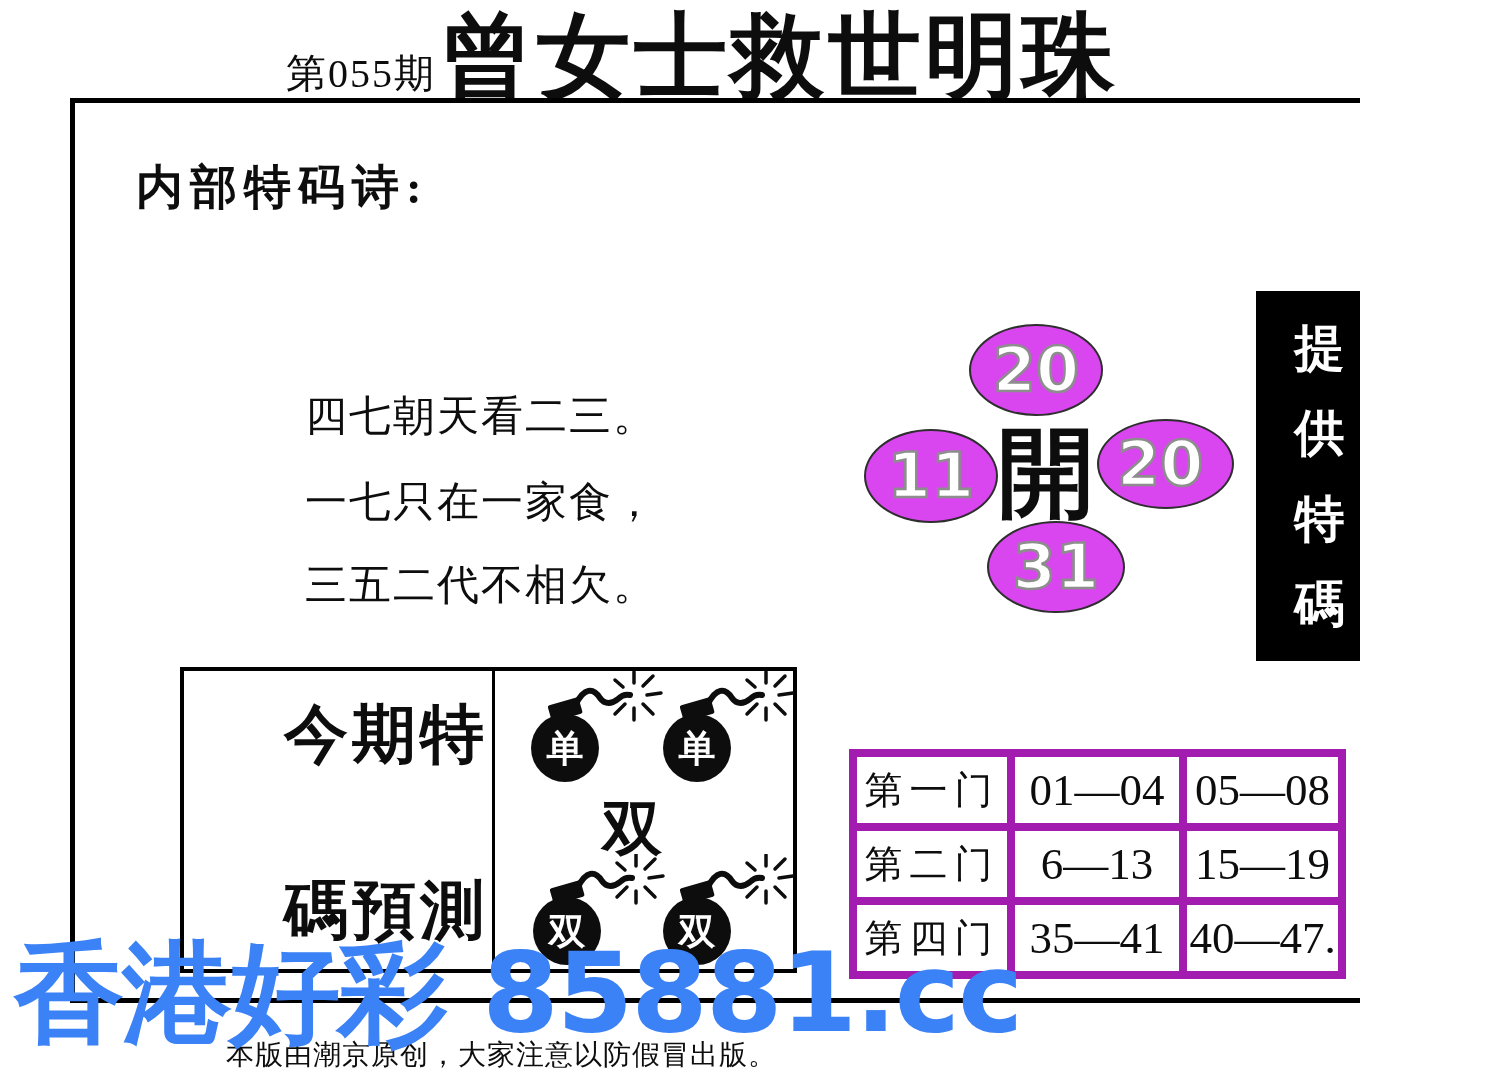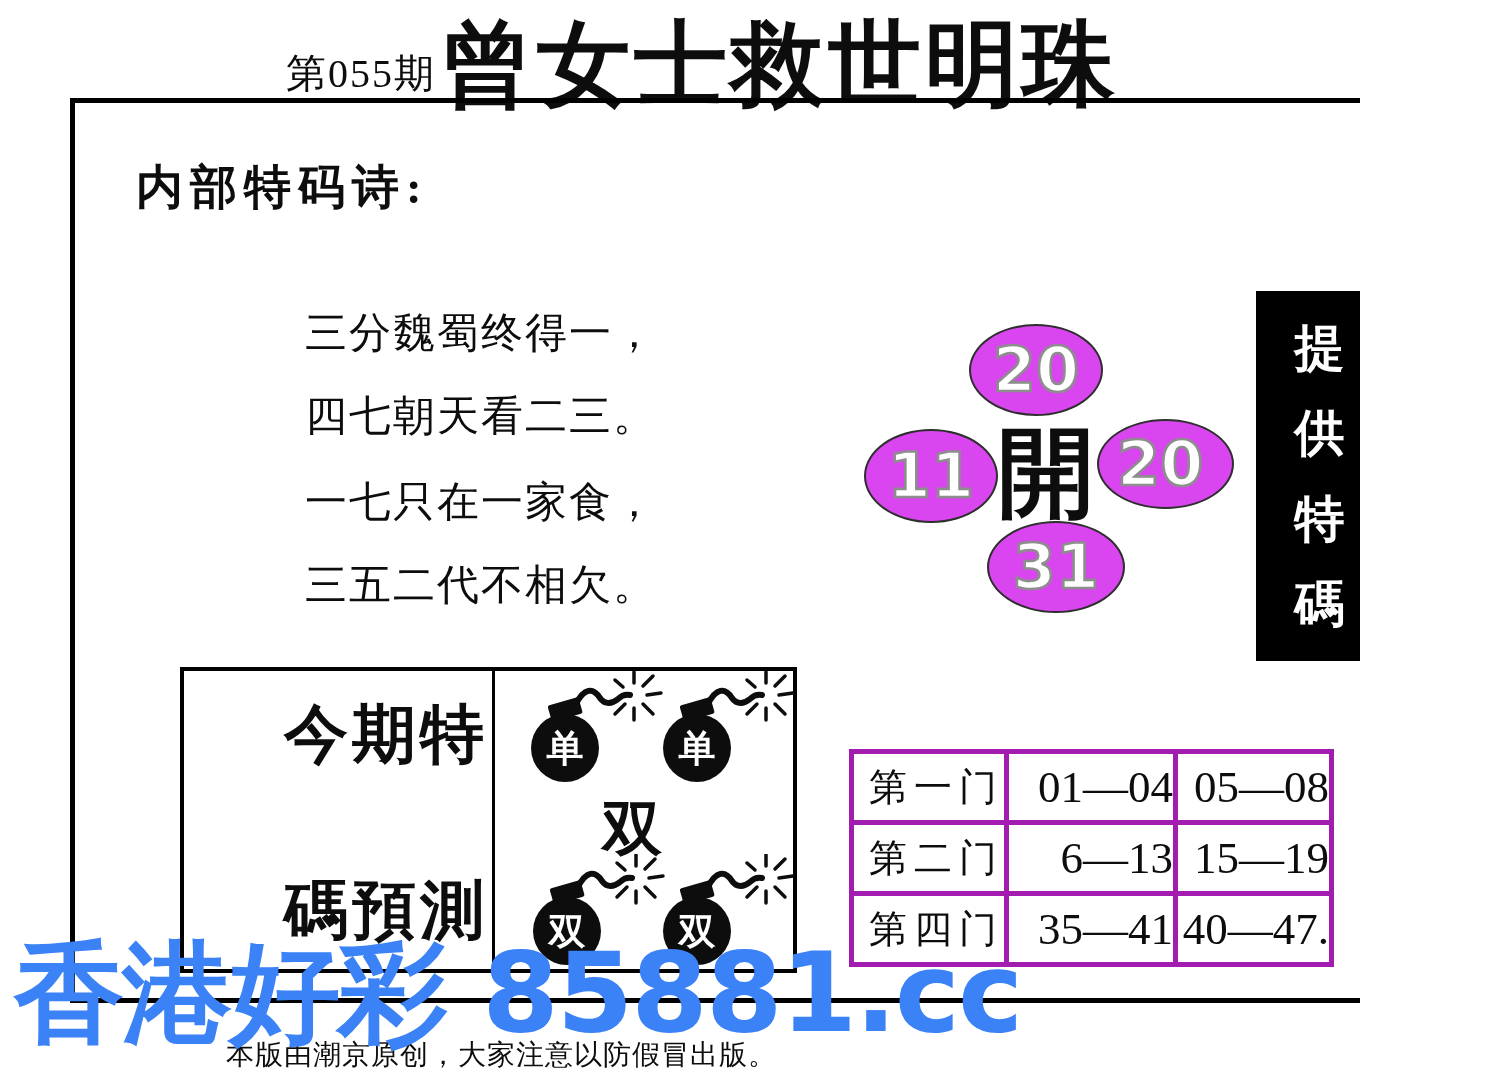--- a/index.html
+++ b/index.html
@@ -6,21 +6,21 @@
   .page{
     position:relative;width:1360px;height:1076px;background:#fff;overflow:hidden;
     font-family:"Liberation Serif","DejaVu Serif",serif;color:#0d0d0d;
   }
   
   .issue{
     position:absolute;left:286px;top:46px;font-size:40px;letter-spacing:2px;
     font-family:"Liberation Serif","DejaVu Serif",serif;
   }
   .title{
-    position:absolute;left:440px;top:16px;font-size:93px;font-weight:700;
+    position:absolute;left:440px;top:8px;font-size:93px;font-weight:700;
     letter-spacing:4px;line-height:1.05;white-space:nowrap;
   }
   
   .main-box{
     position:absolute;left:70px;top:98px;width:1333px;height:905px;
     border:5px solid #000;box-sizing:border-box;
   }
   .stray-mark{
     position:absolute;left:1383px;top:130px;width:9px;height:5px;background:#222;
     border-radius:2px;transform:rotate(38deg);
@@ -82,21 +82,21 @@
   .mid-label{
     position:absolute;left:388px;top:118px;width:120px;text-align:center;
     font-size:60px;font-weight:600;
   }
   
   .gate-table{
     position:absolute;left:849px;top:749px;border-collapse:collapse;table-layout:fixed;
     border:5px solid #000;background:#fff;
   }
   .gate-table td{
-    border:5px solid #a21caf;height:66px;text-align:right;vertical-align:middle;
+    border:8px solid #a21caf;height:66px;text-align:center;vertical-align:middle;
     padding:0;white-space:nowrap;
   }
   .gate-table .c-gate{width:150px;font-size:38px;letter-spacing:7px;}
   .gate-table .c-r1{width:164px;font-size:45px;}
   .gate-table .c-r2{width:151px;font-size:45px;}
   
   .watermark{
     position:absolute;left:14px;top:938px;font-size:110px;line-height:1;
     font-weight:800;color:#3b82f6;white-space:nowrap;z-index:20;
     font-family:"DejaVu Sans","Liberation Sans",sans-serif;letter-spacing:-2px;
@@ -111,21 +111,20 @@
 
 <div class="page">
 
   <div class="issue">第055期</div>
   <div class="title">曾女士救世明珠</div>
 
   <div class="main-box"></div>
   <div class="stray-mark"></div>
 
   <div class="poem-heading">内部特码诗:</div>
-  <div class="poem-line pl0">三分魏蜀终得一，</div>
   <div class="poem-line pl1">四七朝天看二三。</div>
   <div class="poem-line pl2">一七只在一家食，</div>
   <div class="poem-line pl3">三五二代不相欠。</div>
 
   <div class="ellipse e-top">
     <span class="bubble">20</span>
   </div>
   <div class="ellipse e-left">
     <span class="bubble">11</span>
   </div>

